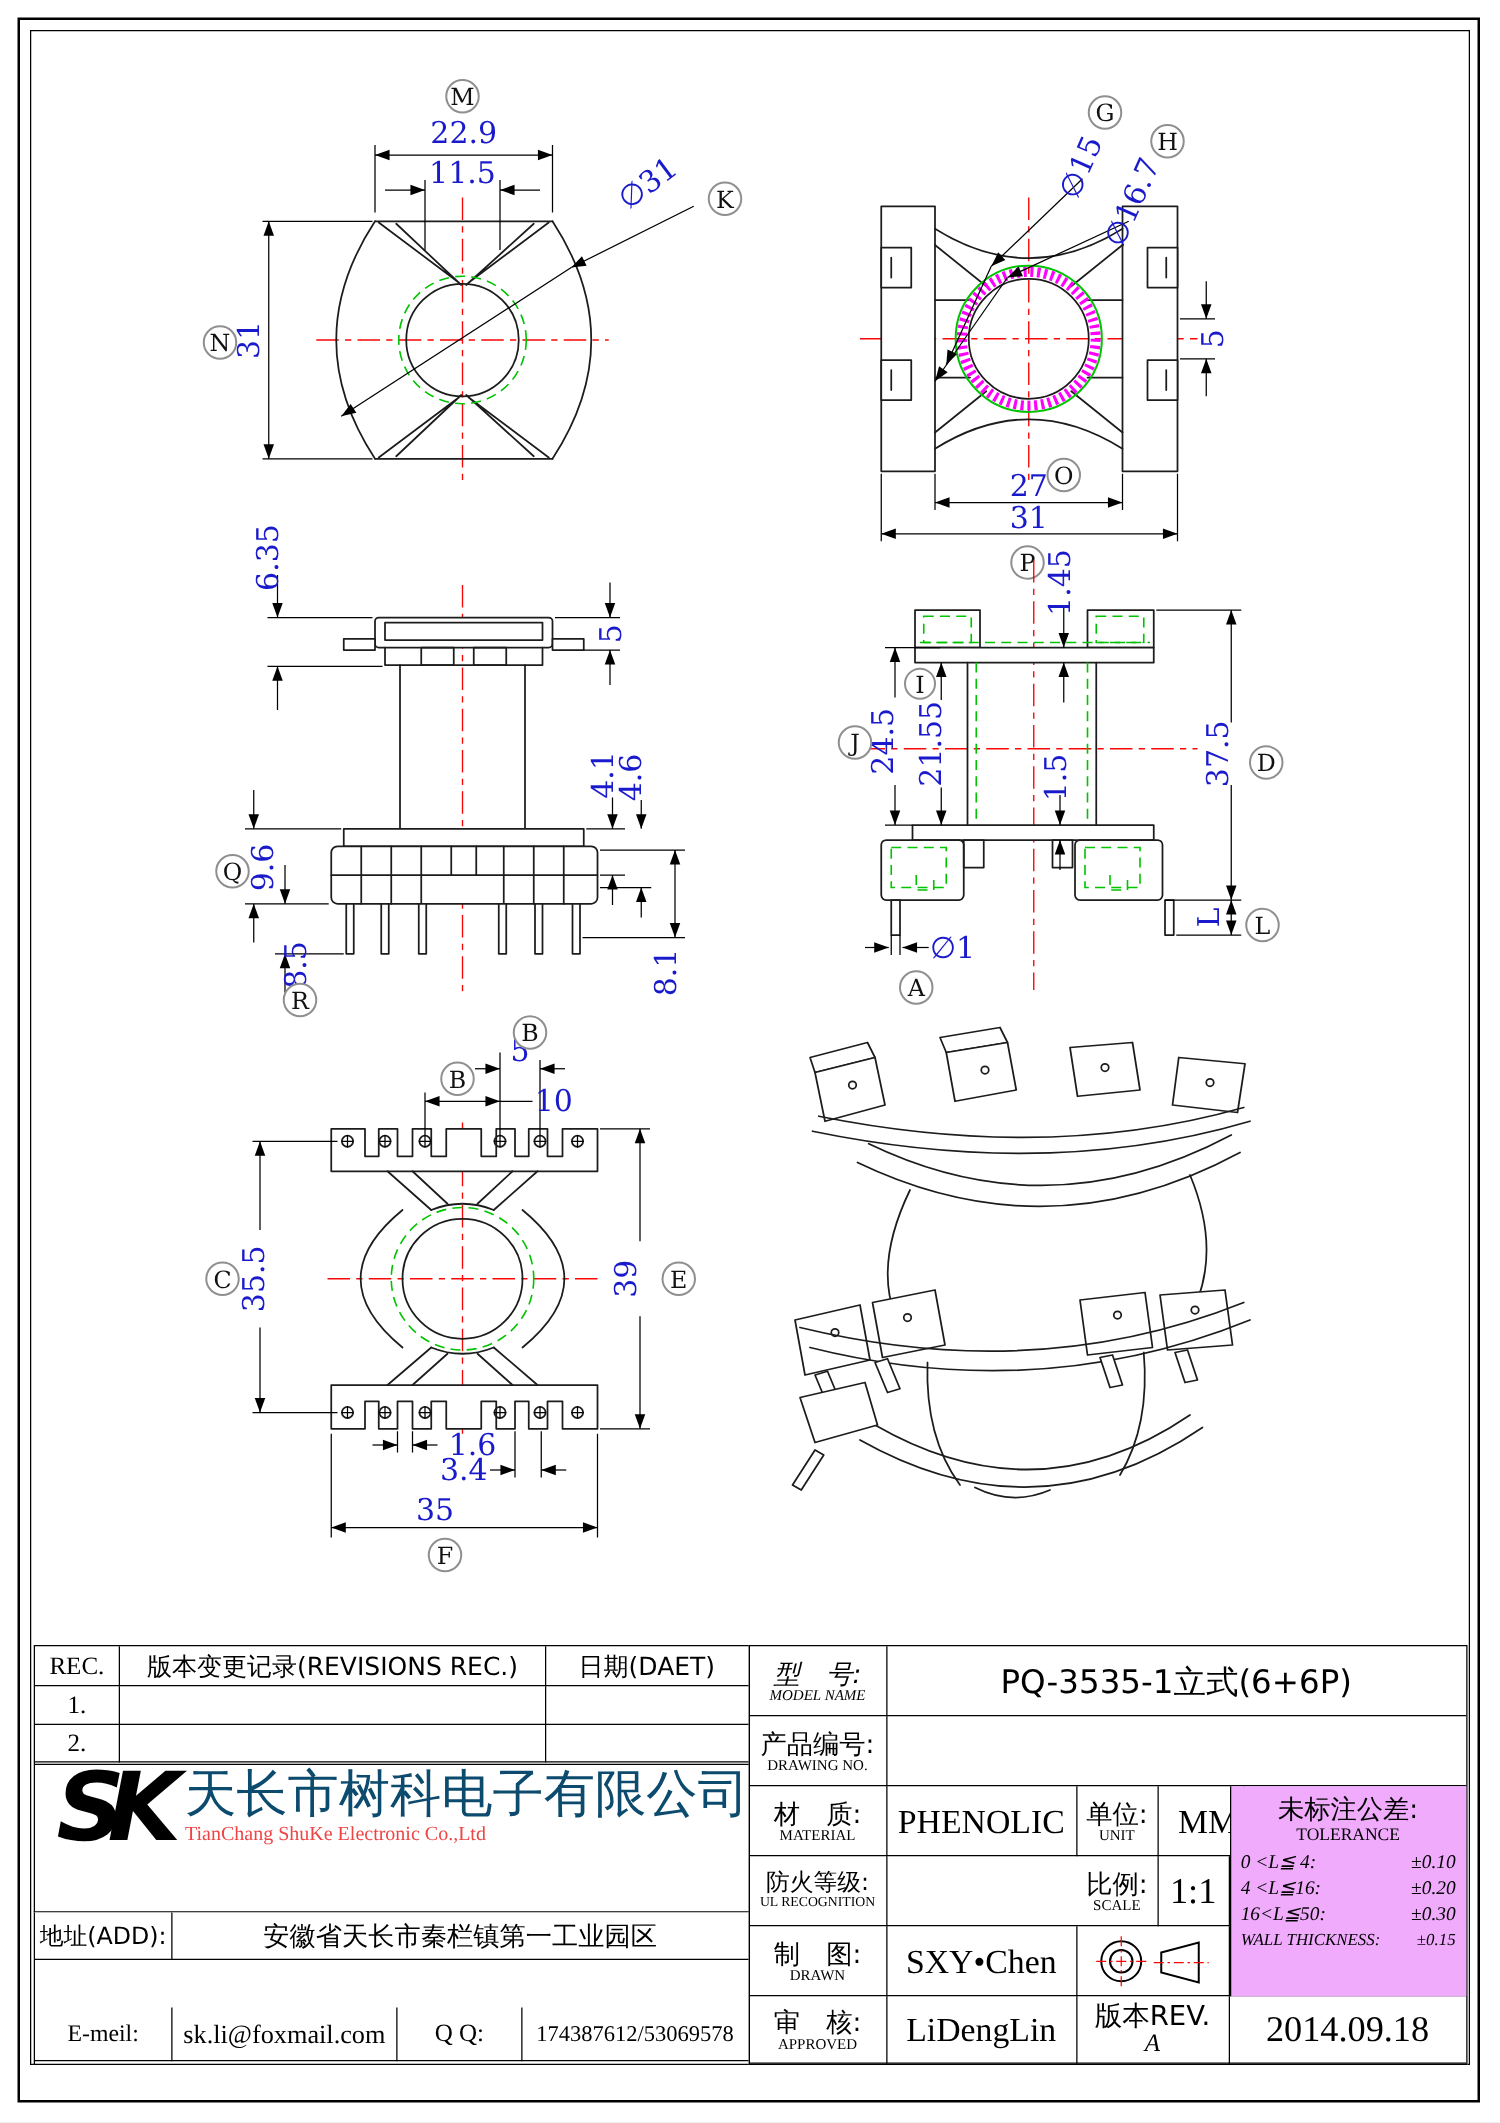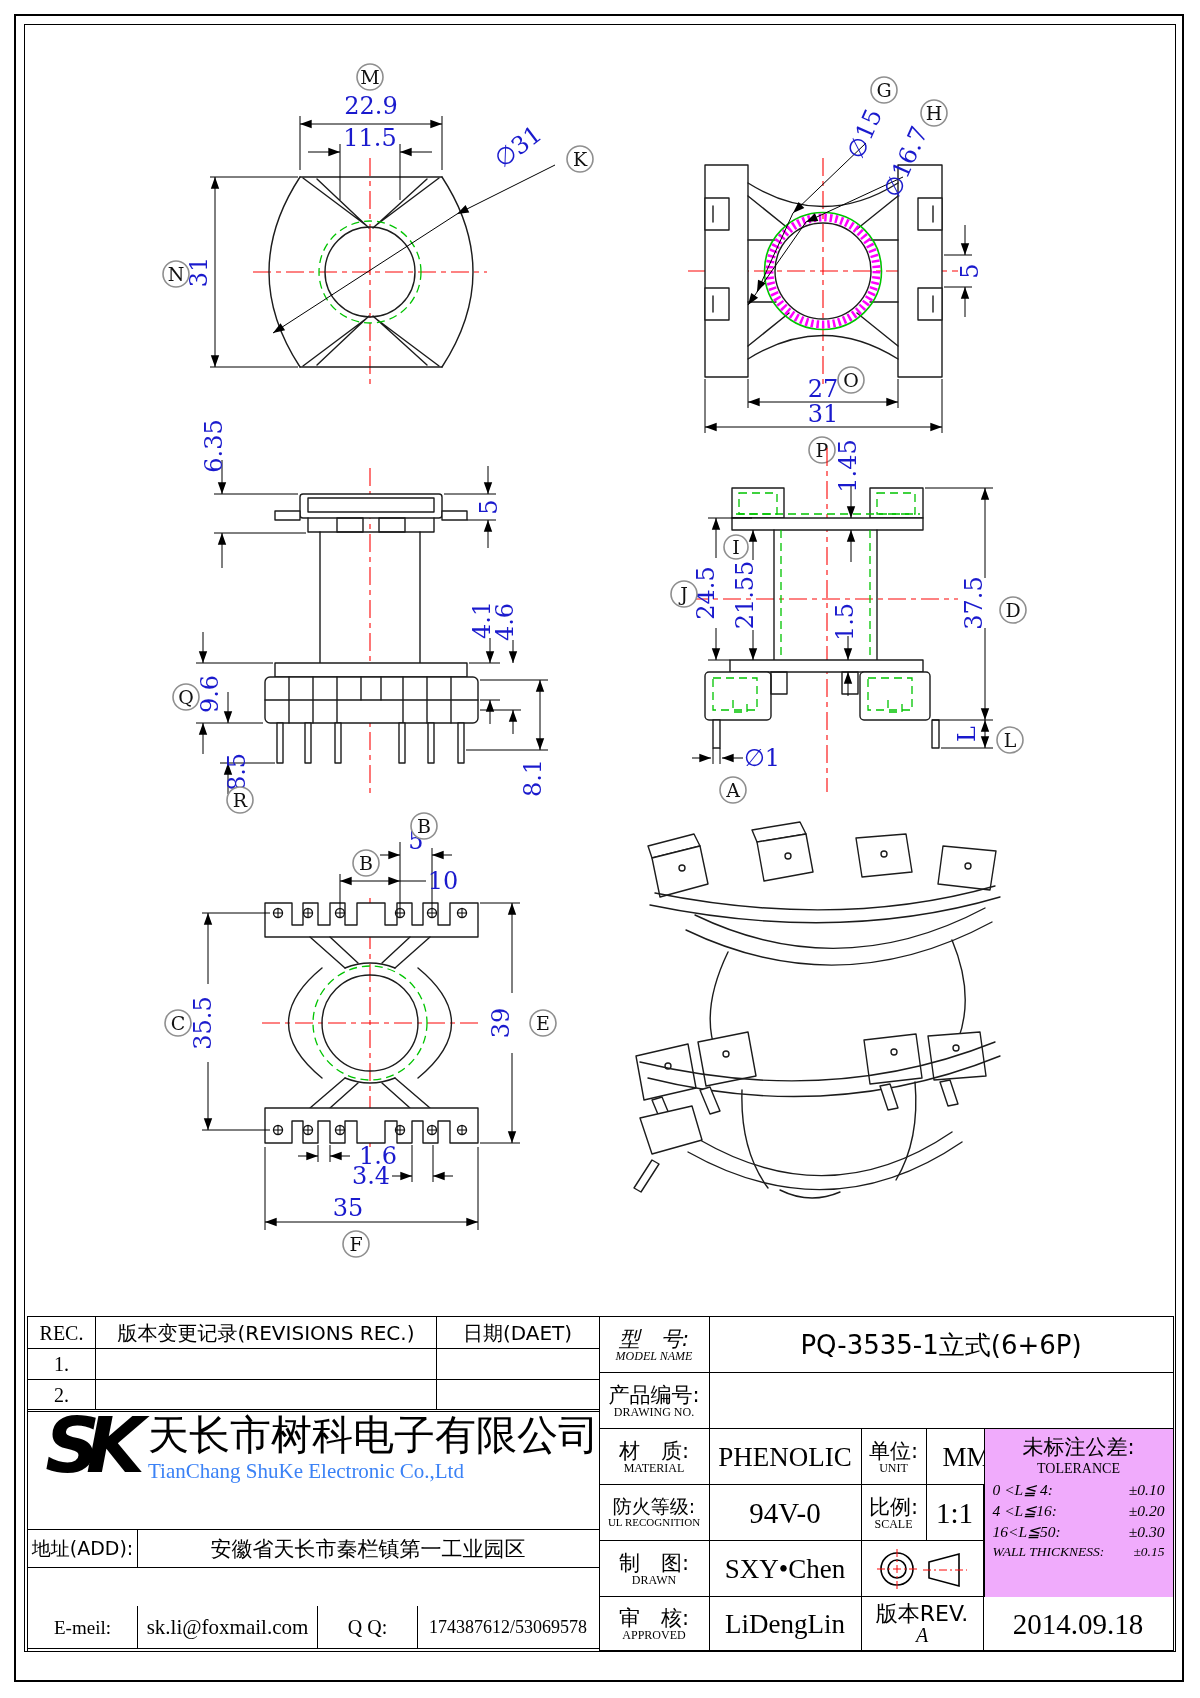--- a/index.html
+++ b/index.html
@@ -400,22 +400,22 @@
       <div class="cell" style="left:68px;top:0;width:341px;height:30px;"></div>
       <div class="cell" style="left:409px;top:0;width:161px;height:30px;border-right:none;"></div>
     </div>
   </div>
 
   <div class="cellbox" style="left:27px;top:1412px;width:573px;height:118px;border-top:none;display:flex;">
     <div style="width:130px;text-align:center;">
       <span class="logo">SK</span>
     </div>
     <div style="flex:1;">
-      <div class="cjk" style="font-size:41px;color:#000000;line-height:1.15;white-space:nowrap;">天长市树科电子有限公司</div>
-      <div style="font-size:21px;color:#3b82f6;">TianChang ShuKe Electronic Co.,Ltd</div>
+      <div class="cjk" style="font-size:41px;color:#0c4a6e;line-height:1.15;white-space:nowrap;">天长市树科电子有限公司</div>
+      <div style="font-size:16px;color:#ef4444;">TianChang ShuKe Electronic Co.,Ltd</div>
     </div>
   </div>
 
   <div class="cellbox" style="left:27px;top:1530px;width:573px;height:122px;border-top:none;">
     <div class="hrow" style="top:0;height:38px;border-bottom:1.5px solid #000;">
       <div class="cell cjk" style="left:0;top:0;width:110px;height:38px;font-size:19px;">地址(ADD):</div>
       <div class="cell cjk" style="left:110px;top:0;width:460px;height:38px;font-size:21px;border-right:none;">安徽省天长市秦栏镇第一工业园区</div>
     </div>
     <div class="hrow" style="top:76px;height:43px;">
       <div class="cell" style="left:0;top:0;width:110px;height:43px;font-size:19px;">E-meil:</div>
@@ -450,21 +450,20 @@
         <div class="lab2"><span class="t1 cjk">单位:</span><span class="t2">UNIT</span></div>
       </div>
       <div class="cell val" style="left:339px;top:0;width:57px;height:56px;text-align:center;">MM</div>
       <div class="cell" style="left:384px;top:0;width:189px;height:56px;border-right:none;"></div>
     </div>
 
     <div class="hrow" style="top:168px;height:56px;border-bottom:1.5px solid #000;">
       <div class="cell" style="left:0;top:0;width:110px;height:56px;">
         <div class="lab2"><span class="t1 cjk" style="font-size:19px;">防火等级:</span><span class="t2" style="font-size:11px;">UL RECOGNITION</span></div>
       </div>
-      <div class="cell val" style="left:110px;top:0;width:152px;height:56px;font-size:29px;">94V-0</div>
       <div class="cell" style="left:262px;top:0;width:65px;height:56px;">
         <div class="lab2"><span class="t1 cjk">比例:</span><span class="t2">SCALE</span></div>
       </div>
       <div class="cell val" style="left:327px;top:0;width:57px;height:56px;font-size:29px;">1:1</div>
       <div class="cell" style="left:384px;top:0;width:189px;height:56px;border-right:none;"></div>
     </div>
 
     <div class="hrow" style="top:224px;height:56px;border-bottom:1.5px solid #000;">
       <div class="cell" style="left:0;top:0;width:110px;height:56px;">
         <div class="lab2"><span class="t1 cjk">制　图:</span><span class="t2">DRAWN</span></div>

